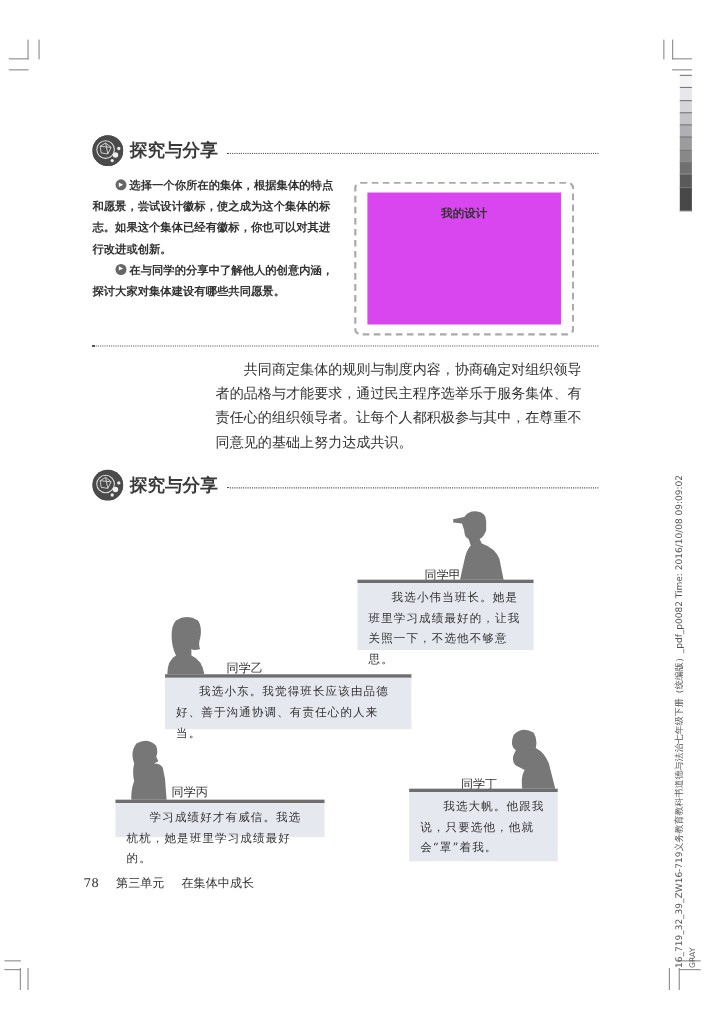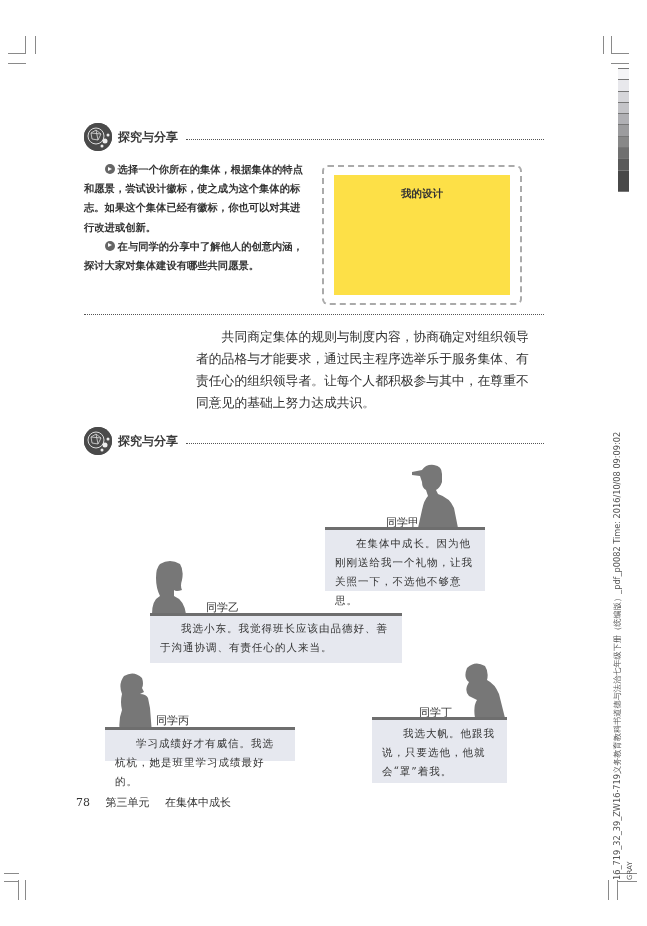--- a/index.html
+++ b/index.html
@@ -4,32 +4,32 @@
 <style>
   html, body { margin:0; padding:0; }
   body { width:647px; height:926px; background:#ffffff; position:relative; overflow:hidden;
          font-family:"DejaVu Sans", sans-serif; color:#333; }
   
   .cm { position:absolute; background:#8a8a8a; }
   
   .sec-head { position:absolute; left:84px; height:26px; width:460px; display:flex; align-items:center; }
   .sec-icon { width:28px; height:28px; border-radius:50%; background:#4a4a4a; position:relative; flex:none; }
   .sec-icon svg { position:absolute; left:0; top:0; }
-  .sec-title { font-size:12px; font-weight:bold; color:#3a3a3a; margin-left:6px; white-space:nowrap; }
+  .sec-title { font-size:16px; font-weight:bold; color:#3a3a3a; margin-left:6px; white-space:nowrap; }
   .sec-dots { flex:1; border-bottom:1.5px dotted #555; margin-left:8px; height:0; position:relative; top:2px; }
   .dotline { position:absolute; left:84px; width:460px; border-bottom:1.5px dotted #555; height:0; }
   
   .intro { position:absolute; left:84px; top:160px; width:222px; font-size:10.3px; line-height:19.2px; color:#333; font-weight:bold; }
   .intro p { margin:0; }
   .intro .ind { text-indent:2em; }
   .bul { display:inline-block; width:10px; height:10px; border-radius:50%; background:#666; position:relative; vertical-align:-1px; margin-right:3px; text-indent:0; }
   .bul::after { content:""; position:absolute; left:3.5px; top:2.5px; border-left:4px solid #fff; border-top:2.5px solid transparent; border-bottom:2.5px solid transparent; }
   
   .design-frame { position:absolute; left:322px; top:165px; width:196px; height:136px; border:2px dashed #aaa; border-radius:6px; background:#fff; }
-  .design-inner { position:absolute; left:10px; top:8px; right:10px; bottom:8px; background:#fde047; }
+  .design-inner { position:absolute; left:10px; top:8px; right:10px; bottom:8px; background:#d946ef; }
   .design-label { position:absolute; left:0; right:0; top:12px; text-align:center; font-size:10.5px; font-weight:bold; color:#333; }
   
   .para { position:absolute; left:196px; top:326px; width:340px; font-family:"DejaVu Serif", serif; font-size:12.8px; line-height:22px; color:#333; }
   .para p { margin:0; text-indent:2em; }
   
   .sbox { position:absolute; background:#e6e8ef; border-top:3px solid #6e6e6e; font-family:"DejaVu Serif", serif; font-size:10.5px; line-height:19px; color:#333; padding:4px 10px 4px 10px; box-sizing:border-box; letter-spacing:1px; }
   .sbox p { margin:0; text-indent:2em; }
   .sname { position:absolute; font-family:"DejaVu Serif", serif; font-size:11px; color:#333; }
   .sil { position:absolute; }
   
@@ -119,28 +119,28 @@
   </span>
   <span class="sec-title">探究与分享</span>
   <span class="sec-dots"></span>
 </div>
 
 <svg class="sil" style="left:404px;top:462px;" width="60" height="66" viewBox="0 0 60 66">
   <path d="M8 10 L18 8 Q22 2 30 3 Q38 4 38 12 L38 20 Q36 26 32 28 L34 32 Q46 36 50 46 L54 66 L14 66 L18 48 Q20 38 24 34 L22 28 Q18 26 18 20 L16 14 L8 13 Z" fill="#777"></path>
 </svg>
 <div class="sname" style="left:386px;top:515px;">同学甲</div>
 <div class="sbox" style="left:325px;top:527px;width:160px;height:64px;">
-  <p>在集体中成长。因为他刚刚送给我一个礼物，让我关照一下，不选他不够意思。</p>
+  <p>我选小伟当班长。她是班里学习成绩最好的，让我关照一下，不选他不够意思。</p>
 </div>
 
 <svg class="sil" style="left:150px;top:560px;" width="40" height="54" viewBox="0 0 40 54">
   <path d="M10 4 Q20 -2 30 4 Q34 10 32 20 Q30 26 32 30 Q26 32 24 30 L24 36 Q34 40 36 54 L2 54 Q2 40 10 36 Q6 28 6 18 Q6 8 10 4 Z" fill="#777"></path>
 </svg>
 <div class="sname" style="left:190px;top:600px;margin-left:16px;">同学乙</div>
-<div class="sbox" style="left:150px;top:613px;width:252px;height:50px;font-family:Liberation Mono, monospace;">
+<div class="sbox" style="left:150px;top:613px;width:224px;height:50px;">
   <p>我选小东。我觉得班长应该由品德好、善于沟通协调、有责任心的人来当。</p>
 </div>
 
 <svg class="sil" style="left:116px;top:672px;" width="40" height="62" viewBox="0 0 40 62">
   <path d="M8 4 Q18 -2 26 6 Q28 12 26 16 L28 20 L24 22 Q30 22 32 26 L34 36 L36 62 L4 62 Q2 48 6 38 Q4 30 6 22 Q2 12 8 4 Z" fill="#777"></path>
 </svg>
 <div class="sname" style="left:156px;top:713px;">同学丙</div>
 <div class="sbox" style="left:105px;top:727px;width:190px;height:34px;">
   <p>学习成绩好才有威信。我选杭杭，她是班里学习成绩最好的。</p>
 </div>

